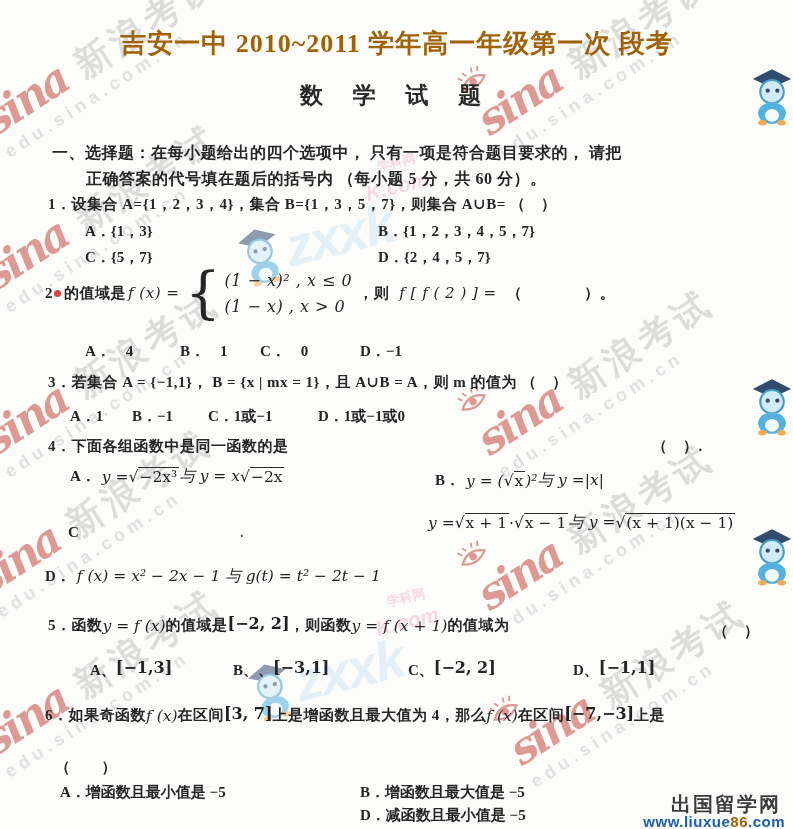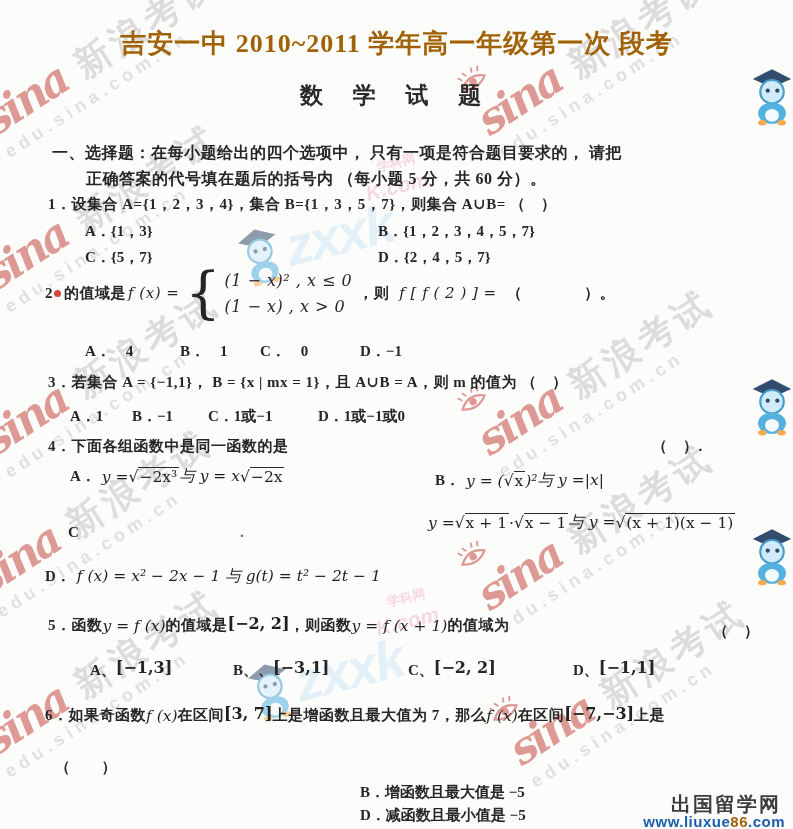--- a/index.html
+++ b/index.html
@@ -314,26 +314,27 @@
   <div class="c opt" style="left:90px;top:660px"><span>A、</span><span class="ival">[−1,3]</span></div>
   <div class="c opt" style="left:233px;top:660px"><span>B、、</span><span class="ival">[−3,1]</span></div>
   <div class="c opt" style="left:408px;top:660px"><span>C、</span><span class="ival">[−2, 2]</span></div>
   <div class="c opt" style="left:573px;top:660px"><span>D、</span><span class="ival">[−1,1]</span></div>
 
   <div class="c frow" style="left:45px;top:706px">
     <span class="qtext">6．如果奇函数 </span>
     <span class="math">f (x)</span>
     <span class="qtext"> 在区间 </span>
     <span class="ival">[3, 7]</span>
-    <span class="qtext"> 上是增函数且最大值为 7，那么 </span>
+    <span class="qtext"> 上是增函数且最大值为 4，那么 </span>
     <span class="math">f (x)</span>
     <span class="qtext"> 在区间 </span>
     <span class="ival">[−7,−3]</span>
     <span class="qtext"> 上是</span>
   </div>
   <div class="c qtext" style="left:55px;top:758px">（　　）</div>
+  <div class="c opt" style="left:60px;top:783px">A．增函数且最小值是 −5</div>
   <div class="c opt" style="left:360px;top:783px">B．增函数且最大值是 −5</div>
   <div class="c opt" style="left:360px;top:806px">D．减函数且最小值是 −5</div>
 
   <div class="c site-name">出国留学网</div>
   <div class="c site-url"><span>www.liuxue</span><span class="num">86</span><span>.com</span></div>
 
 </div>
 
 </body></html>

